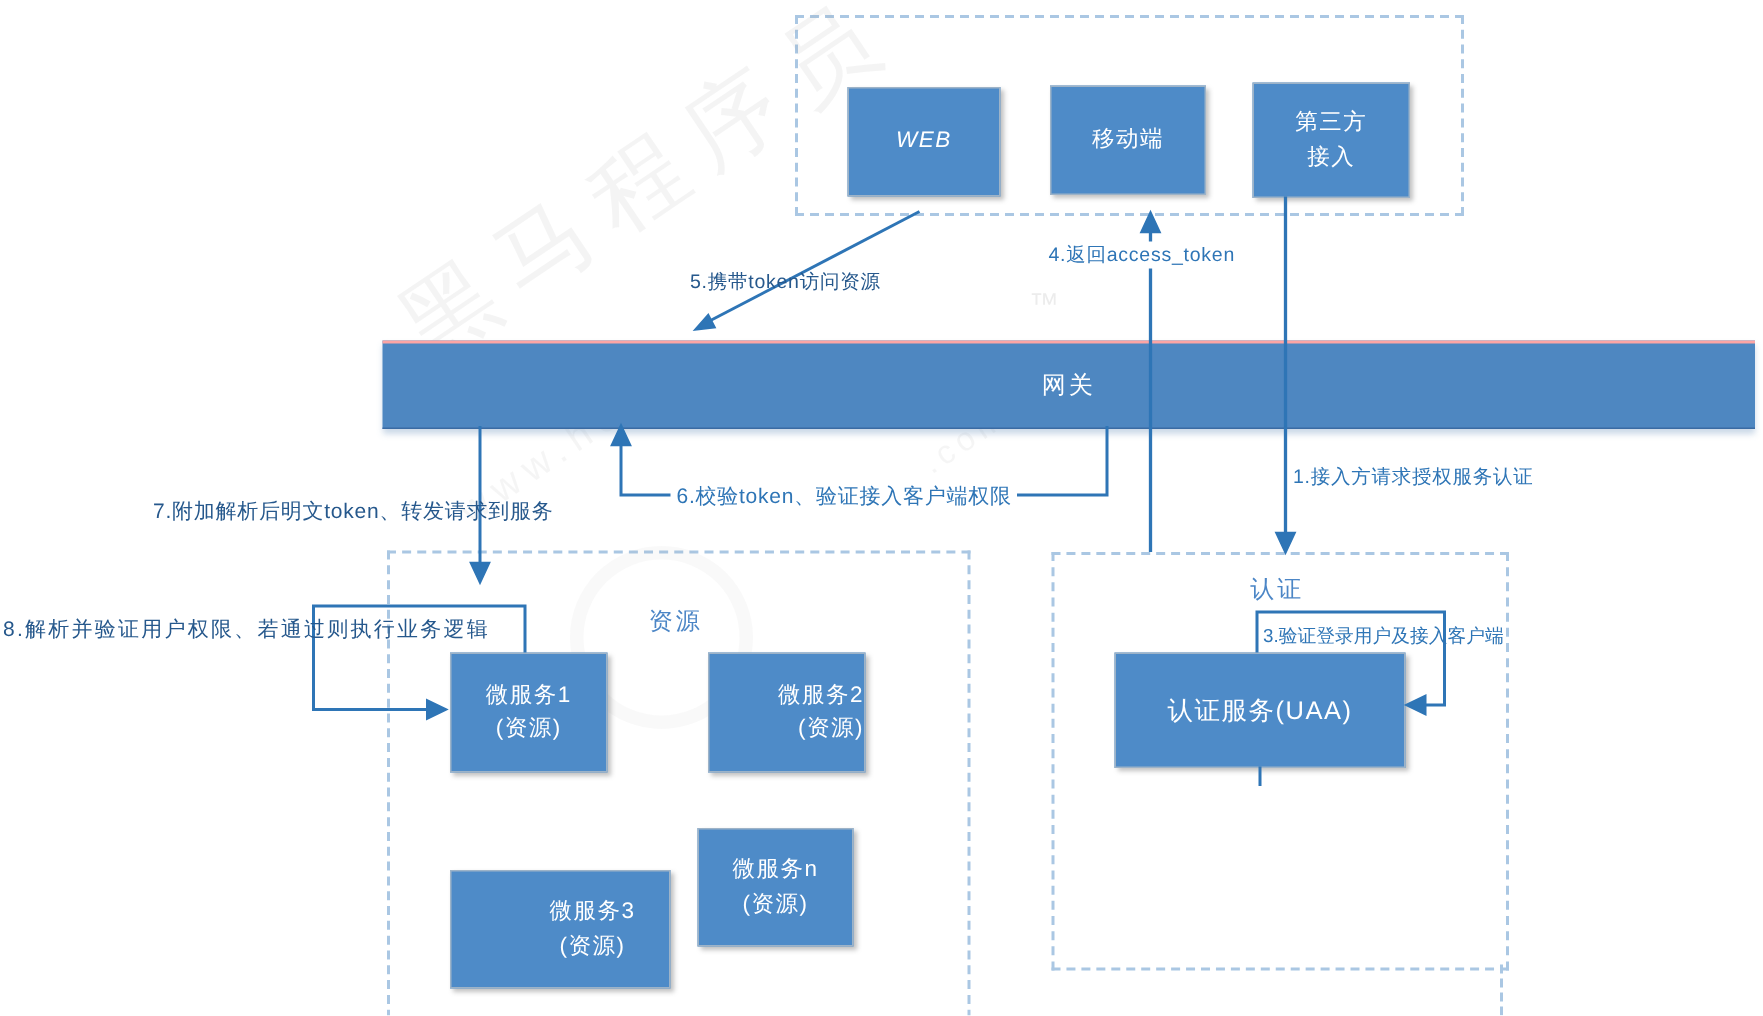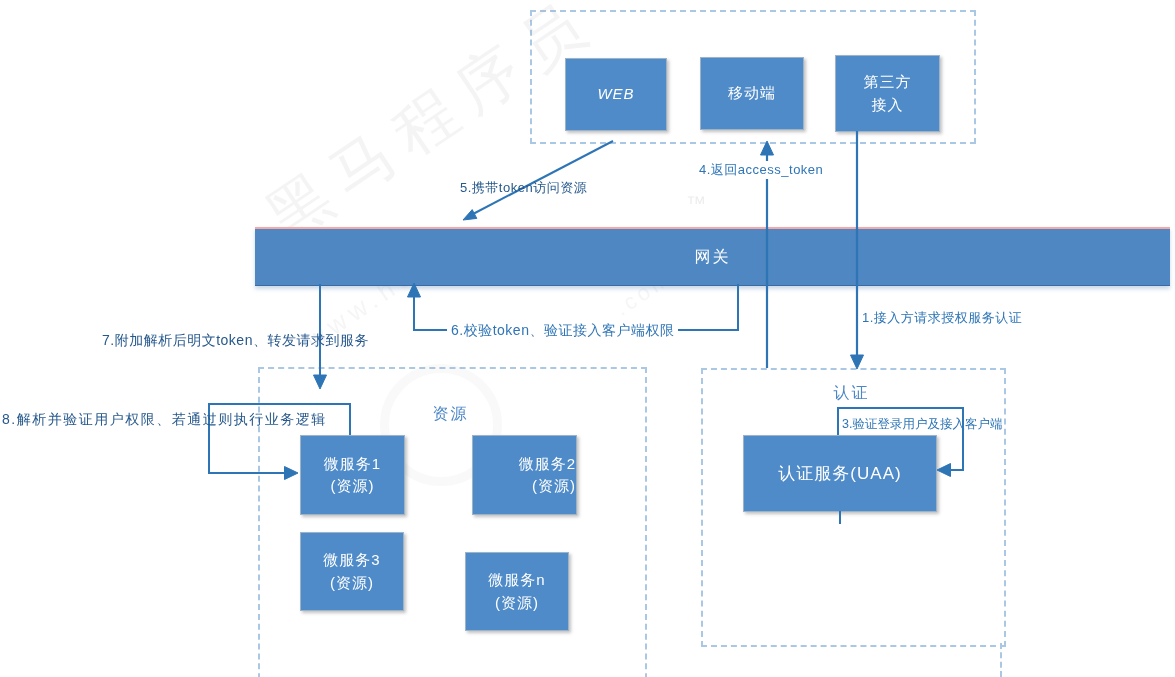--- a/index.html
+++ b/index.html
@@ -72,21 +72,21 @@
   <div class="group-box" style="left:258px;top:367px;width:385px;height:320px;border-bottom:none;"></div>
   <div class="group-title" style="left:258px;top:383px;width:385px;font-size:16px;margin-top:21px;">资源</div>
   <div class="node" style="left:300px;top:435px;width:103px;height:78px;">
     <span>微服务1</span>
     <span>(资源)</span>
   </div>
   <div class="node" style="left:472px;top:435px;width:103px;height:78px;align-items:flex-end;">
     <span>微服务2</span>
     <span>(资源)</span>
   </div>
-  <div class="node" style="left:300px;top:532px;width:102px;height:77px;">
+  <div class="node" style="left:300px;top:580px;width:102px;height:77px;padding-left:43px;">
     <span>微服务3</span>
     <span>(资源)</span>
   </div>
   <div class="node" style="left:465px;top:552px;width:102px;height:77px;">
     <span>微服务n</span>
     <span>(资源)</span>
   </div>
 
   <div class="group-box" style="left:701px;top:368px;width:301px;height:275px;"></div>
   <div class="auth-extra-edge"></div>

